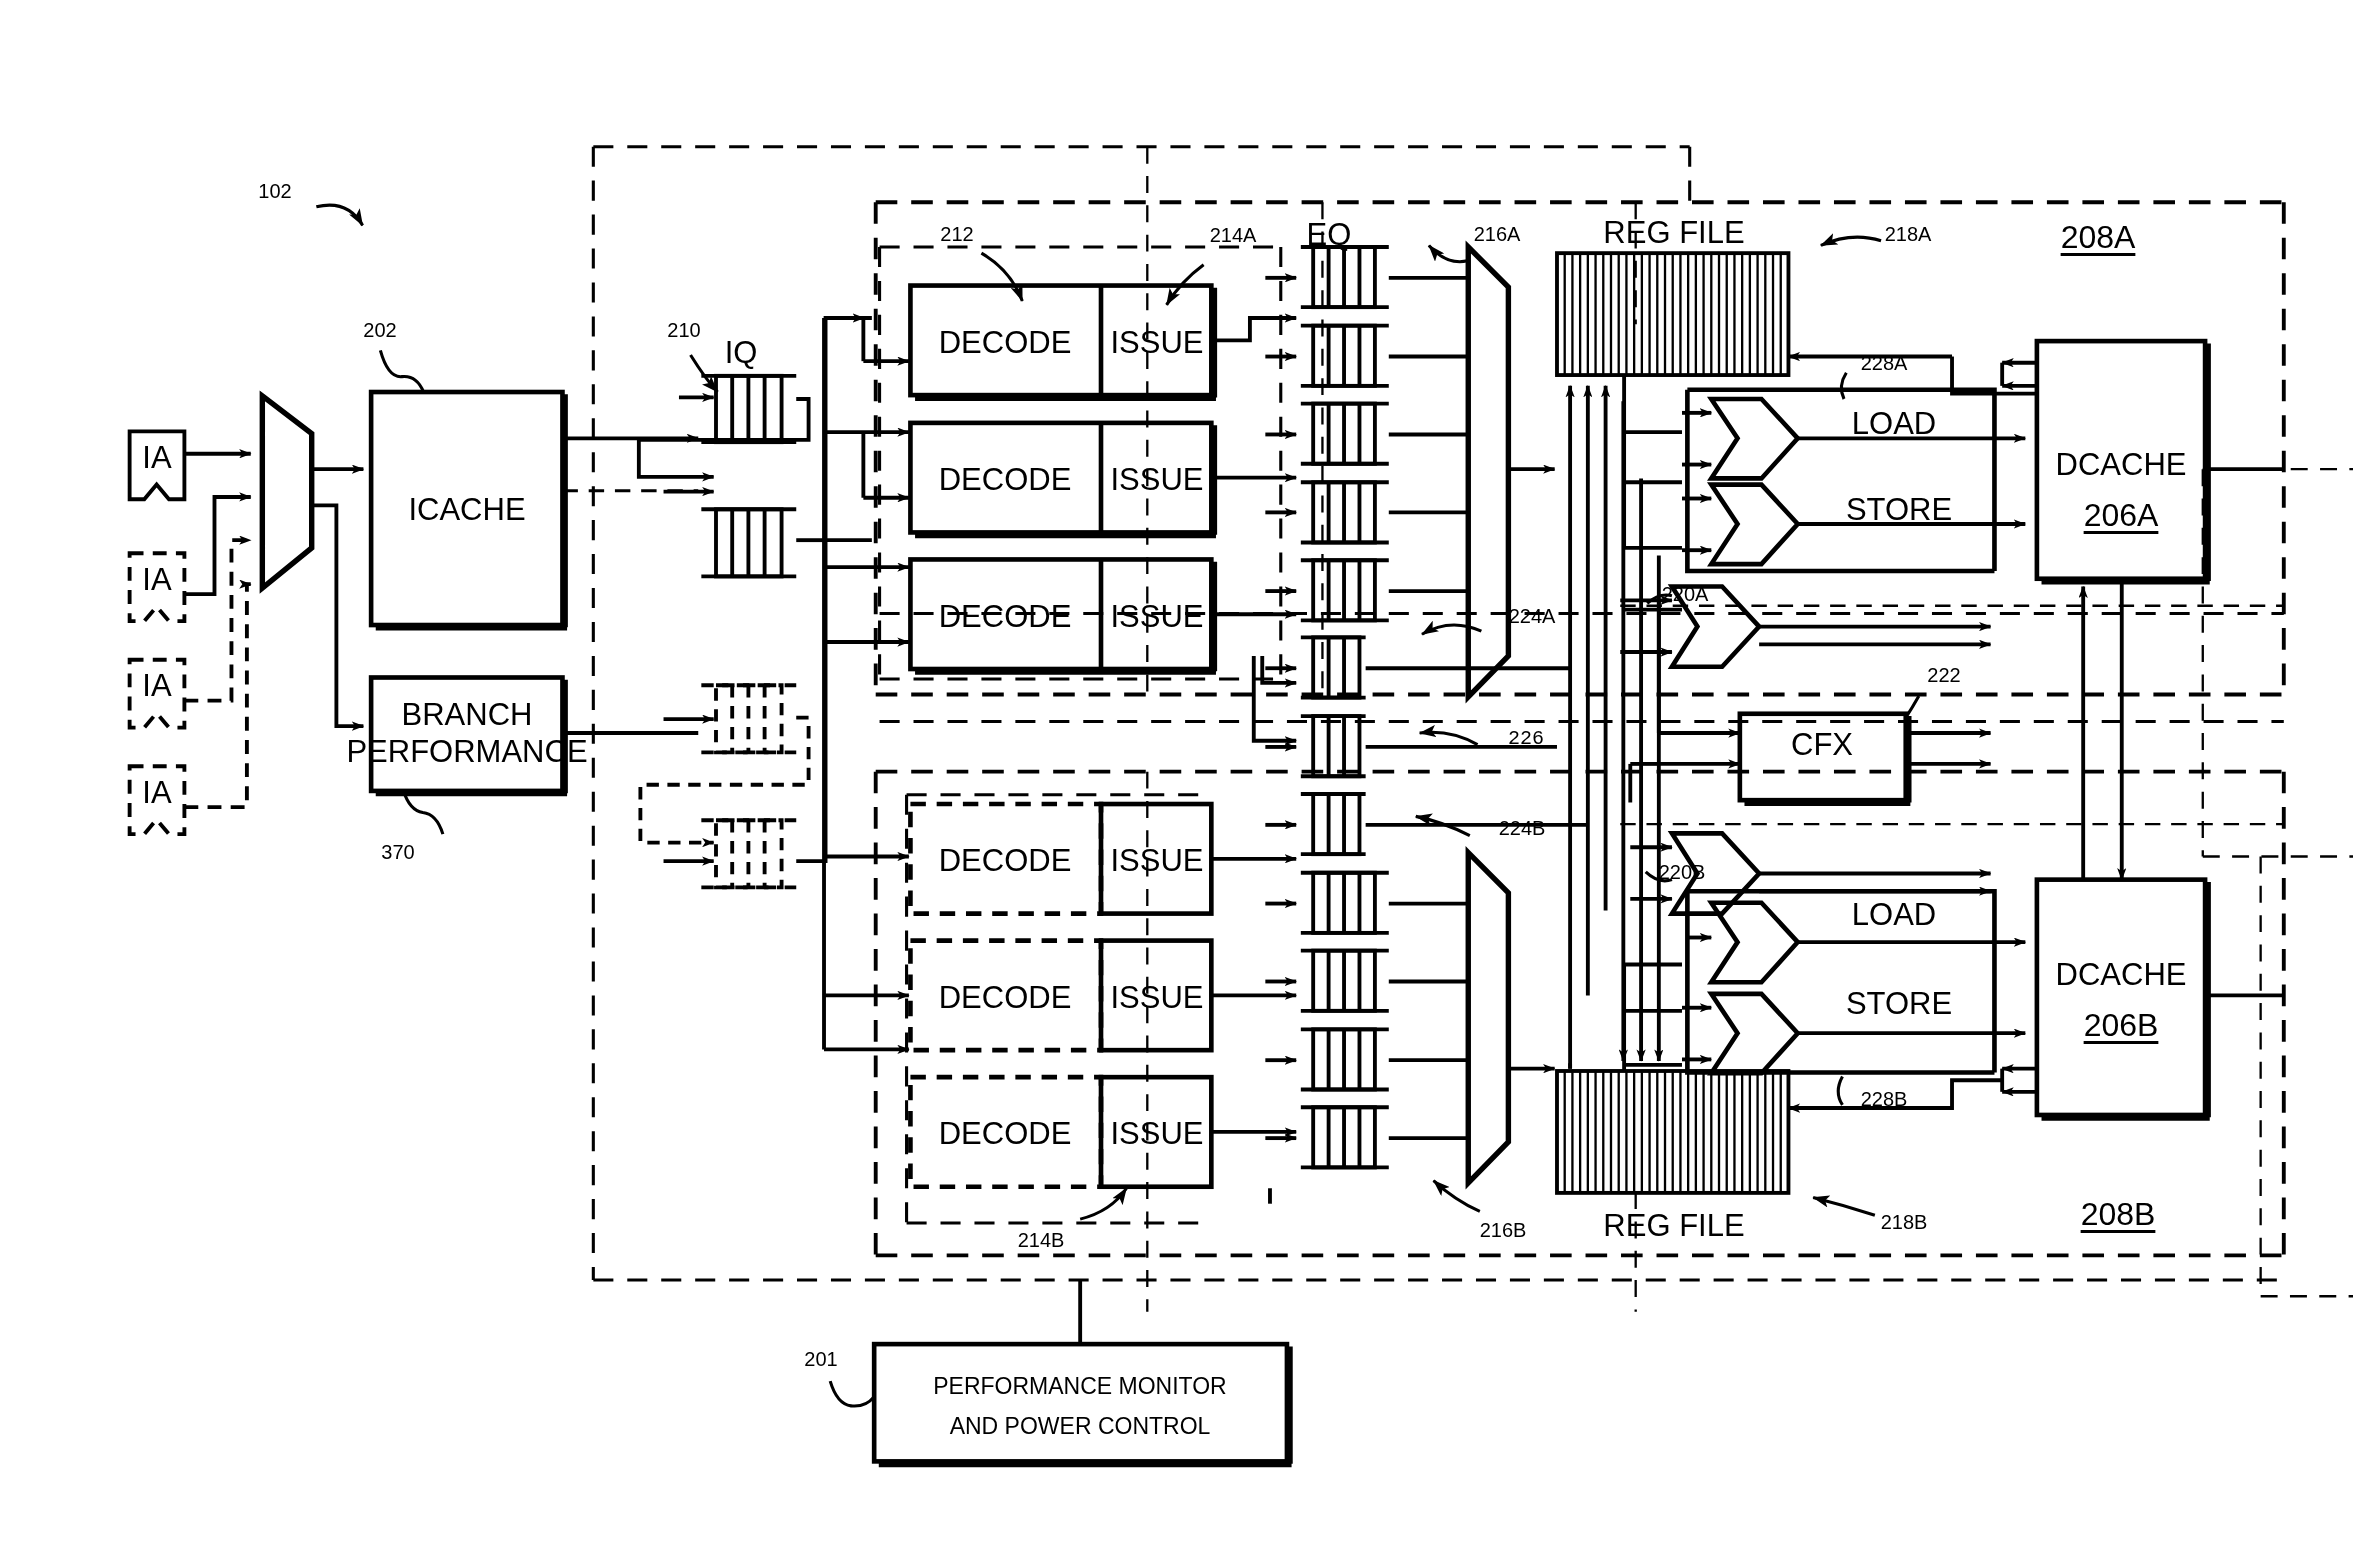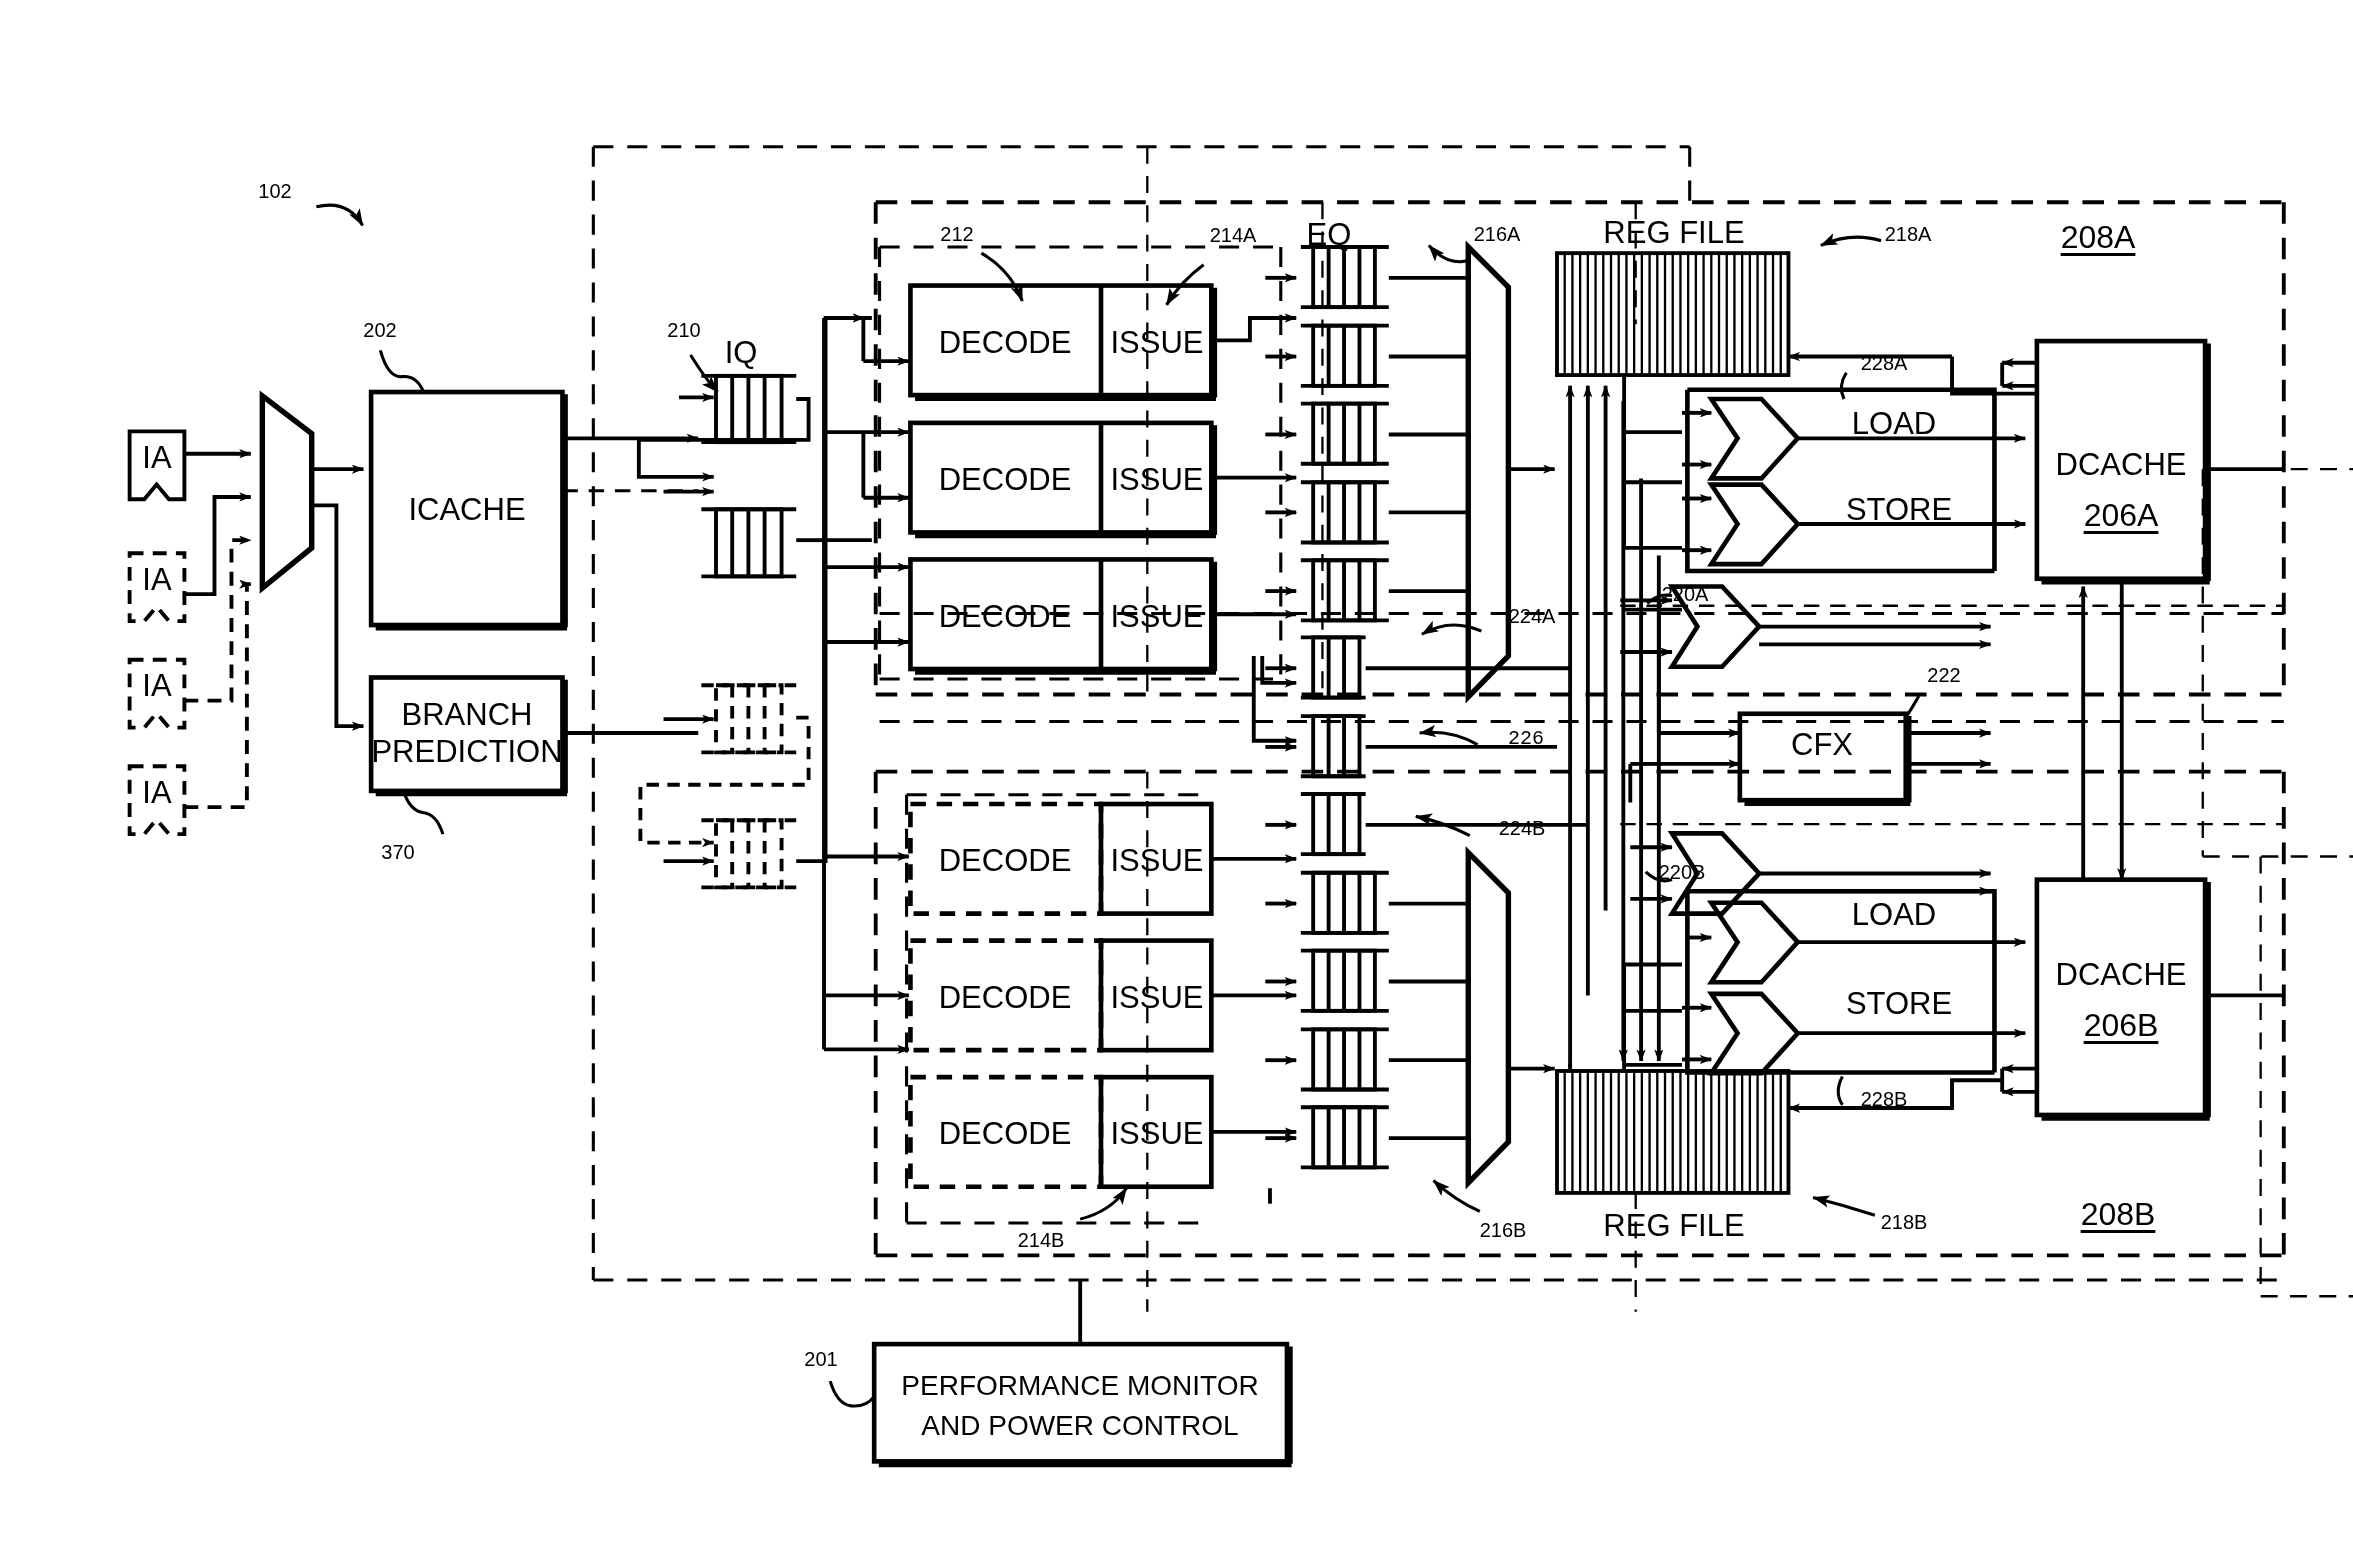--- a/index.html
+++ b/index.html
@@ -3,21 +3,21 @@
 <meta charset="utf-8">
 <style>
   html,body{margin:0;padding:0;background:#fff;}
   body{font-family:"Liberation Sans",sans-serif;}
   #stage{position:relative;width:2354px;height:1561px;background:#fff;overflow:hidden;}
   #stage svg{position:absolute;left:0;top:0;width:2354px;height:1561px;}
   .lbl{position:absolute;font-family:"Liberation Sans",sans-serif;color:#000;white-space:nowrap;line-height:1;}
   .num{font-size:20px;letter-spacing:0px;}
   .num-u{font-size:32px;text-decoration:underline;text-underline-offset:4.6px;}
   .blk{font-size:31px;}
-  .blk-s{font-size:28px;}
+  .blk-s{font-size:23px;}
   .ctr{transform:translate(-50%,-50%);text-align:center;}
 </style>
 </head>
 <body>
 
 <div id="stage">
 
   <svg viewBox="0 0 3051 2023" xmlns="http://www.w3.org/2000/svg">
     <defs>
       <marker id="ar" markerWidth="16" markerHeight="12" refX="15" refY="6" orient="auto" markerUnits="userSpaceOnUse">
@@ -459,21 +459,21 @@
 
   <div class="lbl blk ctr" style="left:157px;top:457px;">IA</div>
   <div class="lbl blk ctr" style="left:157px;top:579px;">IA</div>
   <div class="lbl blk ctr" style="left:157px;top:685px;">IA</div>
   <div class="lbl blk ctr" style="left:157px;top:792px;">IA</div>
 
   <div class="lbl num ctr" style="left:380px;top:330px;">202</div>
   <div class="lbl blk ctr" style="left:467px;top:509px;">ICACHE</div>
 
   <div class="lbl blk ctr" style="left:467px;top:714px;">BRANCH</div>
-  <div class="lbl blk ctr" style="left:467px;top:751px;">PREDICTION</div>
+  <div class="lbl blk ctr" style="left:467px;top:751px;">PERFORMANCE</div>
   <div class="lbl num ctr" style="left:398px;top:852px;">370</div>
 
   <div class="lbl num ctr" style="left:684px;top:330px;">210</div>
   <div class="lbl blk ctr" style="left:741px;top:352px;">IQ</div>
 
   <div class="lbl num ctr" style="left:957px;top:234px;">212</div>
   <div class="lbl num ctr" style="left:1233px;top:235px;">214A</div>
   <div class="lbl blk ctr" style="left:1329px;top:234px;">EQ</div>
   <div class="lbl num ctr" style="left:1497px;top:234px;">216A</div>
   <div class="lbl blk ctr" style="left:1674px;top:232px;">REG FILE</div>

